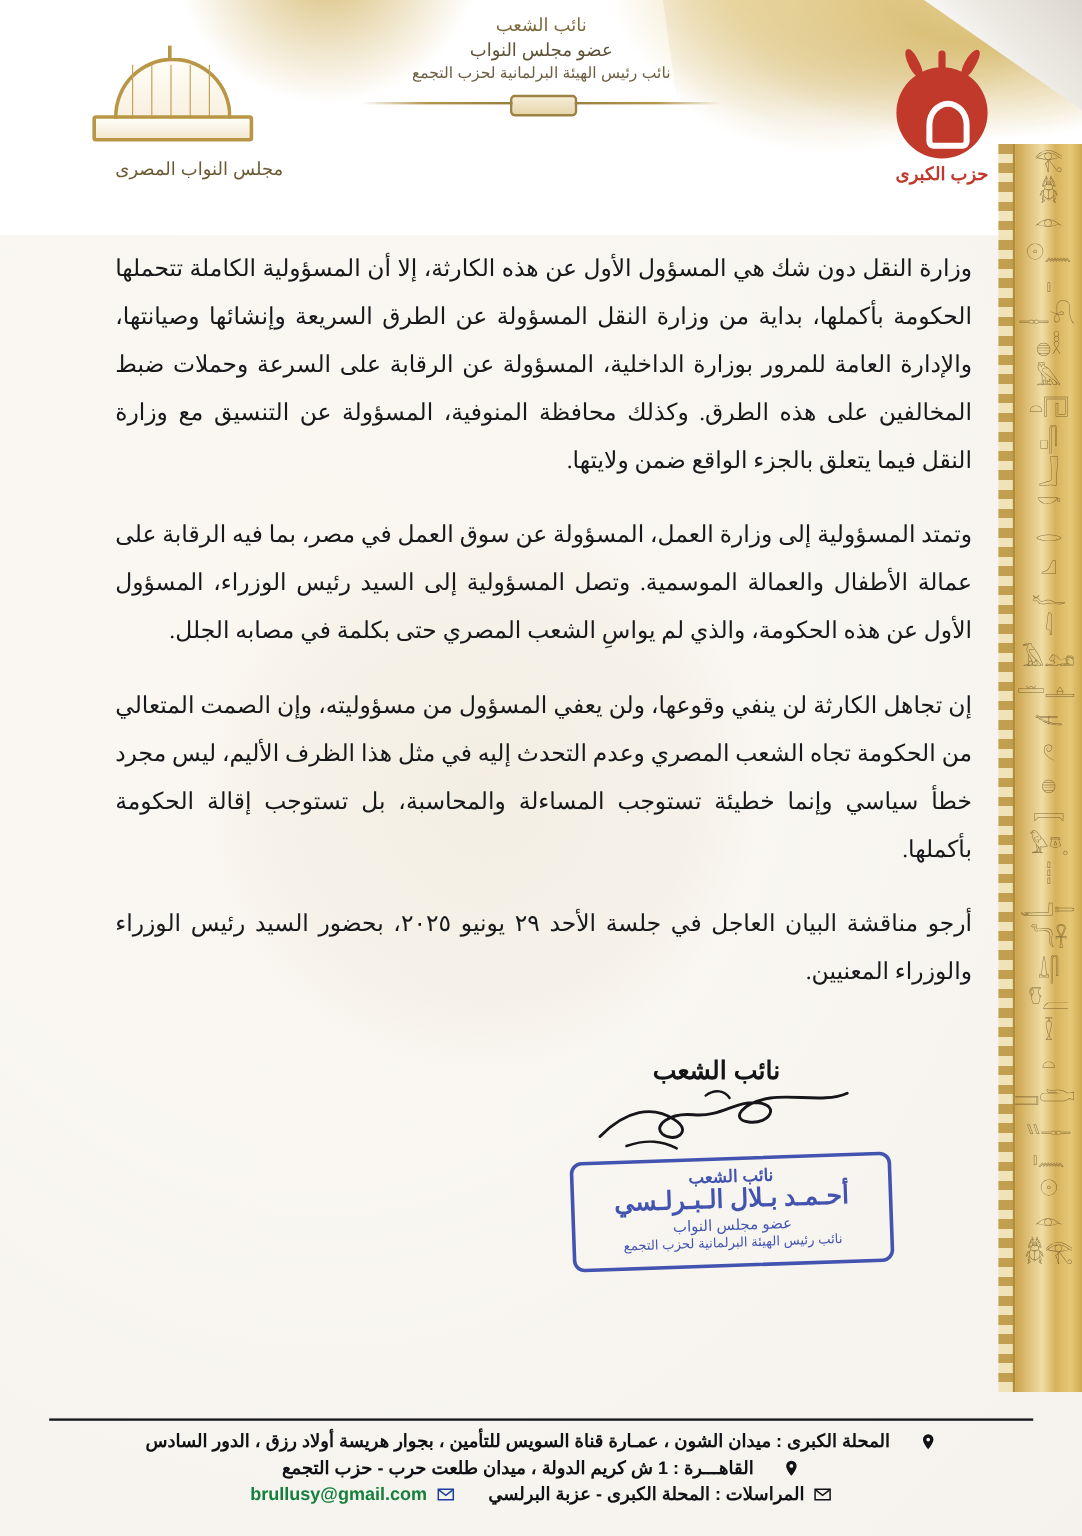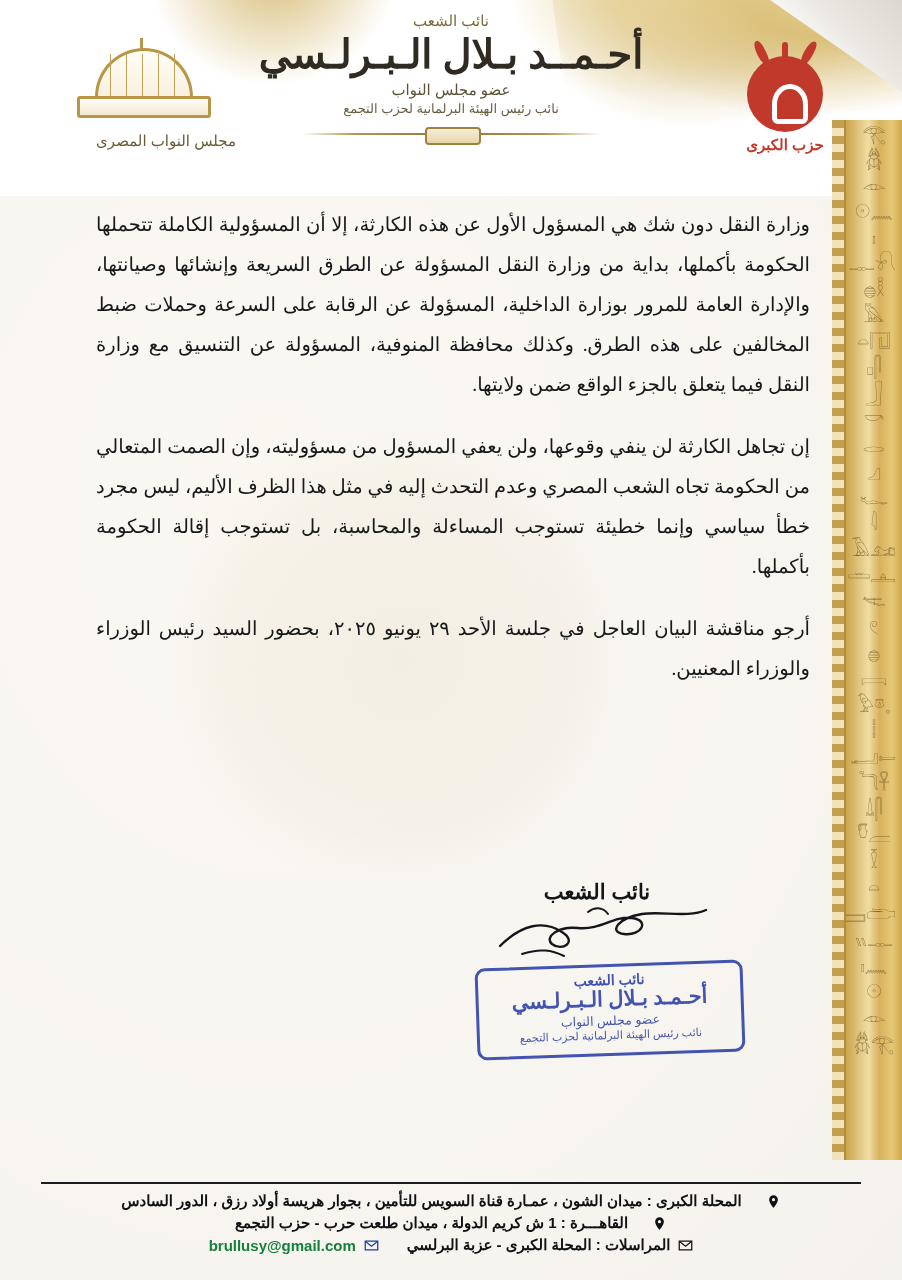--- a/index.html
+++ b/index.html
@@ -444,21 +444,20 @@
           <div class="dome-rib" style="left:60px"></div>
           <div class="dome-rib" style="left:76px"></div>
         </div>
         <div class="dome-base"></div>
       </div>
       <div class="parliament-caption">مجلس النواب المصرى</div>
     </div>
 
     <div class="center-block">
       <div class="title-small">نائب الشعب</div>
-      <div class="title-name">أحـمــد بـلال الـبـرلـسي</div>
       <div class="title-role">عضو مجلس النواب</div>
       <div class="title-role2">نائب رئيس الهيئة البرلمانية لحزب التجمع</div>
       <div class="ornament">
         <div class="bar"></div>
         <div class="knot"></div>
       </div>
     </div>
 
     <div class="party-logo">
       <div class="party-mark">
@@ -474,20 +473,21 @@
     <div class="fold"></div>
   </div>
 
   <div class="side-border-2"></div>
   <div class="side-border">
     <div class="glyph-col">𓂀𓆣𓁹𓇳𓈖𓏤𓊃𓍯𓐍𓎛𓅓𓏏𓉔𓊪𓋴𓃀𓎡𓂋𓈎𓆑𓇋𓄿𓃭𓏛𓊵𓌻𓏲𓐍𓇯𓅱𓎼𓈒𓏪𓂝𓍿𓆓𓋹𓍑𓋴𓎸𓐝𓎿𓏏𓈙𓂧𓏭𓊃𓏤𓈖𓇳𓁹𓆣𓂀</div>
   </div>
 
   <div class="body">
     <p class="para">وزارة النقل دون شك هي المسؤول الأول عن هذه الكارثة، إلا أن المسؤولية الكاملة تتحملها الحكومة بأكملها، بداية من وزارة النقل المسؤولة عن الطرق السريعة وإنشائها وصيانتها، والإدارة العامة للمرور بوزارة الداخلية، المسؤولة عن الرقابة على السرعة وحملات ضبط المخالفين على هذه الطرق. وكذلك محافظة المنوفية، المسؤولة عن التنسيق مع وزارة النقل فيما يتعلق بالجزء الواقع ضمن ولايتها.</p>
+    <p class="para">وتمتد المسؤولية إلى وزارة العمل، المسؤولة عن سوق العمل في مصر، بما فيه الرقابة على عمالة الأطفال والعمالة الموسمية. وتصل المسؤولية إلى السيد رئيس الوزراء، المسؤول الأول عن هذه الحكومة، والذي لم يواسِ الشعب المصري حتى بكلمة في مصابه الجلل.</p>
     <p class="para">إن تجاهل الكارثة لن ينفي وقوعها، ولن يعفي المسؤول من مسؤوليته، وإن الصمت المتعالي من الحكومة تجاه الشعب المصري وعدم التحدث إليه في مثل هذا الظرف الأليم، ليس مجرد خطأ سياسي وإنما خطيئة تستوجب المساءلة والمحاسبة، بل تستوجب إقالة الحكومة بأكملها.</p>
     <p class="para">أرجو مناقشة البيان العاجل في جلسة الأحد ٢٩ يونيو ٢٠٢٥، بحضور السيد رئيس الوزراء والوزراء المعنيين.</p>
   </div>
 
   <div class="signature-area">
     <div class="sig-title">نائب الشعب</div>
     <div class="sig-scribble">
       <svg width="230" height="56" viewBox="0 0 230 56" fill="none" xmlns="http://www.w3.org/2000/svg">
         <path d="M8 42 C30 20, 52 16, 70 28 C86 38, 70 48, 60 40 C52 33, 66 22, 86 24 C110 26, 120 12, 140 14 C158 16, 150 32, 132 30 C116 28, 126 14, 150 10 C170 7, 196 14, 214 6" stroke="#16161a" stroke-width="2.4" stroke-linecap="round" fill="none"></path>
         <path d="M96 8 C104 2, 112 4, 116 10" stroke="#16161a" stroke-width="2" stroke-linecap="round" fill="none"></path>

